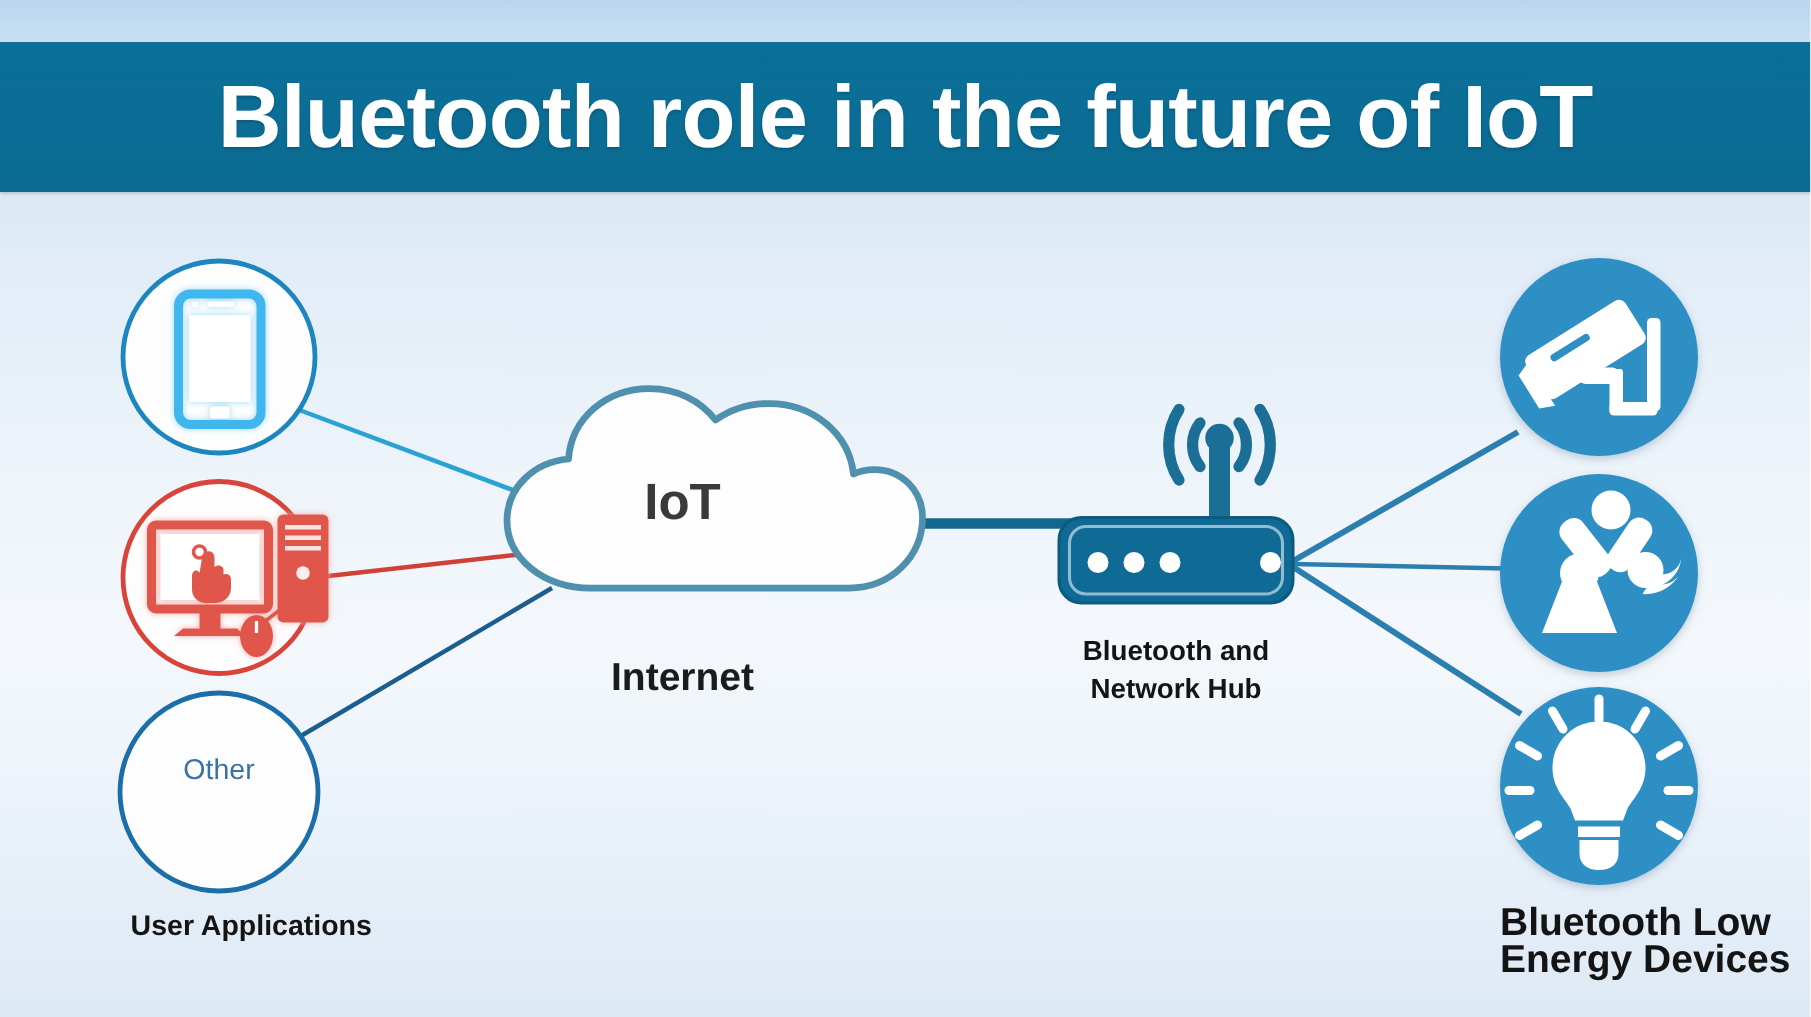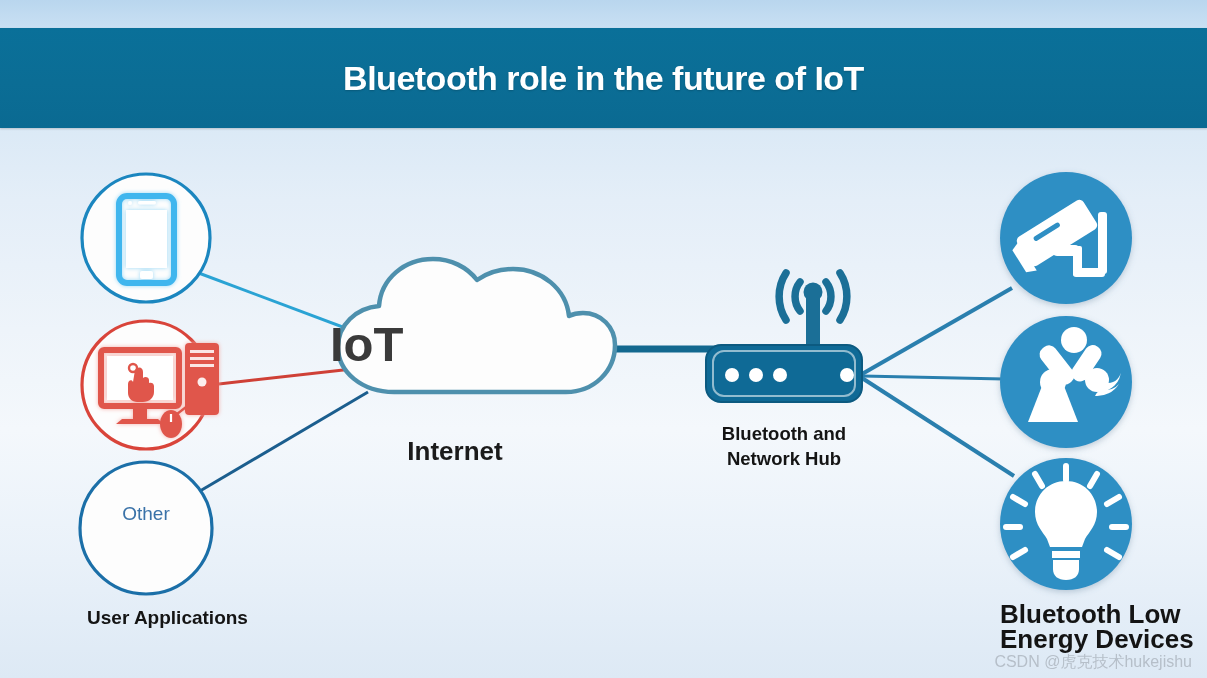--- a/index.html
+++ b/index.html
@@ -42,21 +42,21 @@
     width: 1207px;
     height: 100px;
     background: linear-gradient(180deg, #0a7099 0%, #0b6d95 55%, #0a6a92 100%);
     display: flex;
     align-items: center;
     justify-content: center;
     box-shadow: 0 1px 2px rgba(0,0,0,0.18);
   }
   .banner-title {
     color: #ffffff;
-    font-size: 34px;
+    font-size: 59px;
     font-weight: bold;
     letter-spacing: -0.5px;
     font-family: "Liberation Sans", sans-serif;
     text-shadow: 0 1px 2px rgba(0,0,0,0.18);
     white-space: nowrap;
   }
   
   #diagram {
     position: absolute;
     left: 0;
@@ -109,21 +109,22 @@
     width: 140px;
     text-align: center;
     font-size: 19px;
     font-weight: normal;
     line-height: 28px;
     color: #3a72a8;
   }
   .lbl-iot {
     left: 330px; top: 316px;
     width: 250px;
-    font-size: 49px;
+    text-align: center;
+    font-size: 34px;
     font-weight: bold;
     color: #3a3a3a;
   }
   .watermark {
     position: absolute;
     left: 0; top: 652px;
     width: 1200px;
     text-align: right;
     font-size: 16px;
     color: #b6bfc9;
@@ -318,15 +319,14 @@
     <div>Other</div>
   </div>
 
   <div class="lbl lbl-userapps">User Applications</div>
 
   <div class="lbl lbl-ble">
     <div>Bluetooth Low</div>
     <div>Energy Devices</div>
   </div>
 
-  <div class="watermark">CSDN @虎克技术hukejishu</div>
 
 </div>
 
 </body></html>

